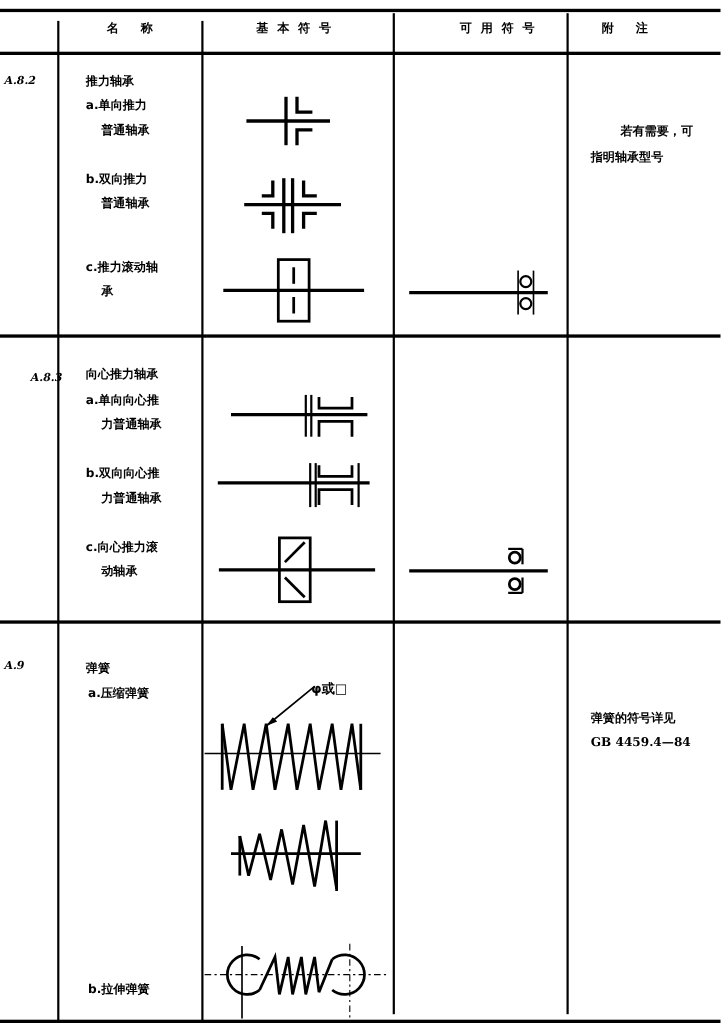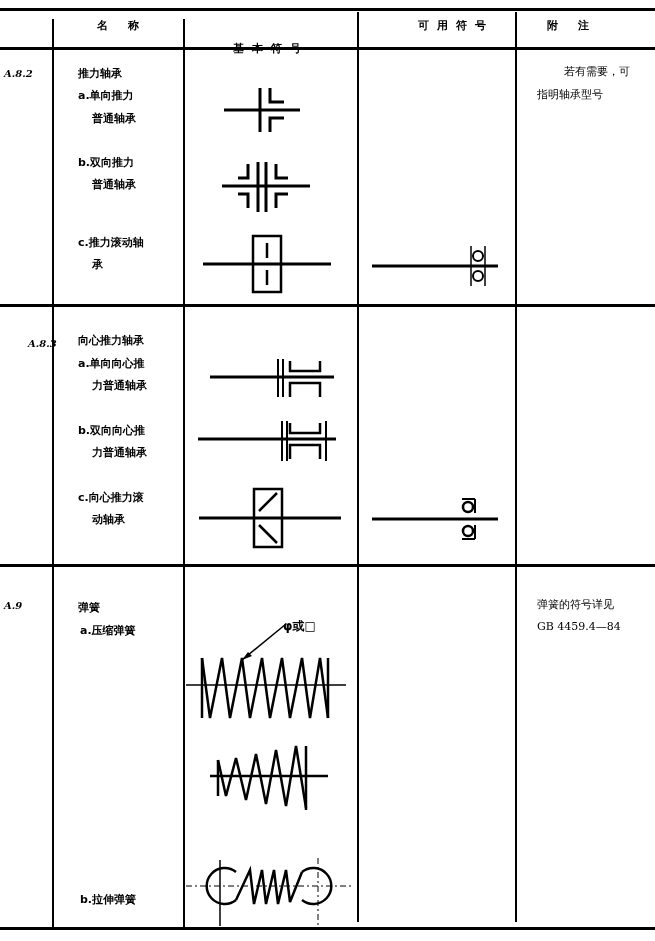--- a/index.html
+++ b/index.html
@@ -4,37 +4,37 @@
 <style>
   html, body { margin:0; padding:0; background:#fff; }
   body { width:655px; height:941px; position:relative; overflow:hidden;
          font-family:"DejaVu Sans", sans-serif; color:#000; }
   .hl { position:absolute; left:0; width:655px; height:3px; background:#000; }
   .vl { position:absolute; width:2px; background:#000; top:19px; height:910px; }
   .txt { position:absolute; font-size:11px; font-weight:bold; line-height:22px; white-space:nowrap; }
   .hdr { position:absolute; top:18px; font-size:11px; font-weight:bold; letter-spacing:8px; text-align:center; }
   .num { position:absolute; left:4px; font-size:10px; font-weight:bold; font-family:"DejaVu Serif", serif;font-style:italic; }
   svg { position:absolute; overflow:visible; }
-  .note { position:absolute; font-size:11px; font-weight:normal; line-height:22px; }
+  .note { position:absolute; font-size:11px; font-weight:bold; line-height:22px;margin-top:48px; }
 </style>
 </head>
 <body>
 
 <div class="hl" style="top:8px;"></div>
 <div class="hl" style="top:47px;"></div>
 <div class="hl" style="top:304px;"></div>
 <div class="hl" style="top:564px;"></div>
 <div class="hl" style="top:927px;"></div>
 <div class="vl" style="left:52px;"></div>
 <div class="vl" style="left:183px;"></div>
 <div class="vl" style="left:357px; top:12px;"></div>
 <div class="vl" style="left:515px; top:12px;"></div>
 
 <div class="hdr" style="left:54px; width:136px;">名  称</div>
-<div class="hdr" style="left:185px; width:172px;margin-top:23px;">基本符号</div>
+<div class="hdr" style="left:185px; width:172px;">基本符号</div>
 <div class="hdr" style="left:378px; width:156px;">可用符号</div>
 <div class="hdr" style="left:517px; width:110px;">附  注</div>
 
 <div>
   <div class="num" style="top:68px;">A.8.2</div>
   <div class="txt" style="left:78px; top:63px;">推力轴承</div>
   <div class="txt" style="left:78px; top:85px;">a.单向推力</div>
   <div class="txt" style="left:92px; top:108px;">普通轴承</div>
   <div class="txt" style="left:78px; top:152px;">b.双向推力</div>
   <div class="txt" style="left:92px; top:174px;">普通轴承</div>

